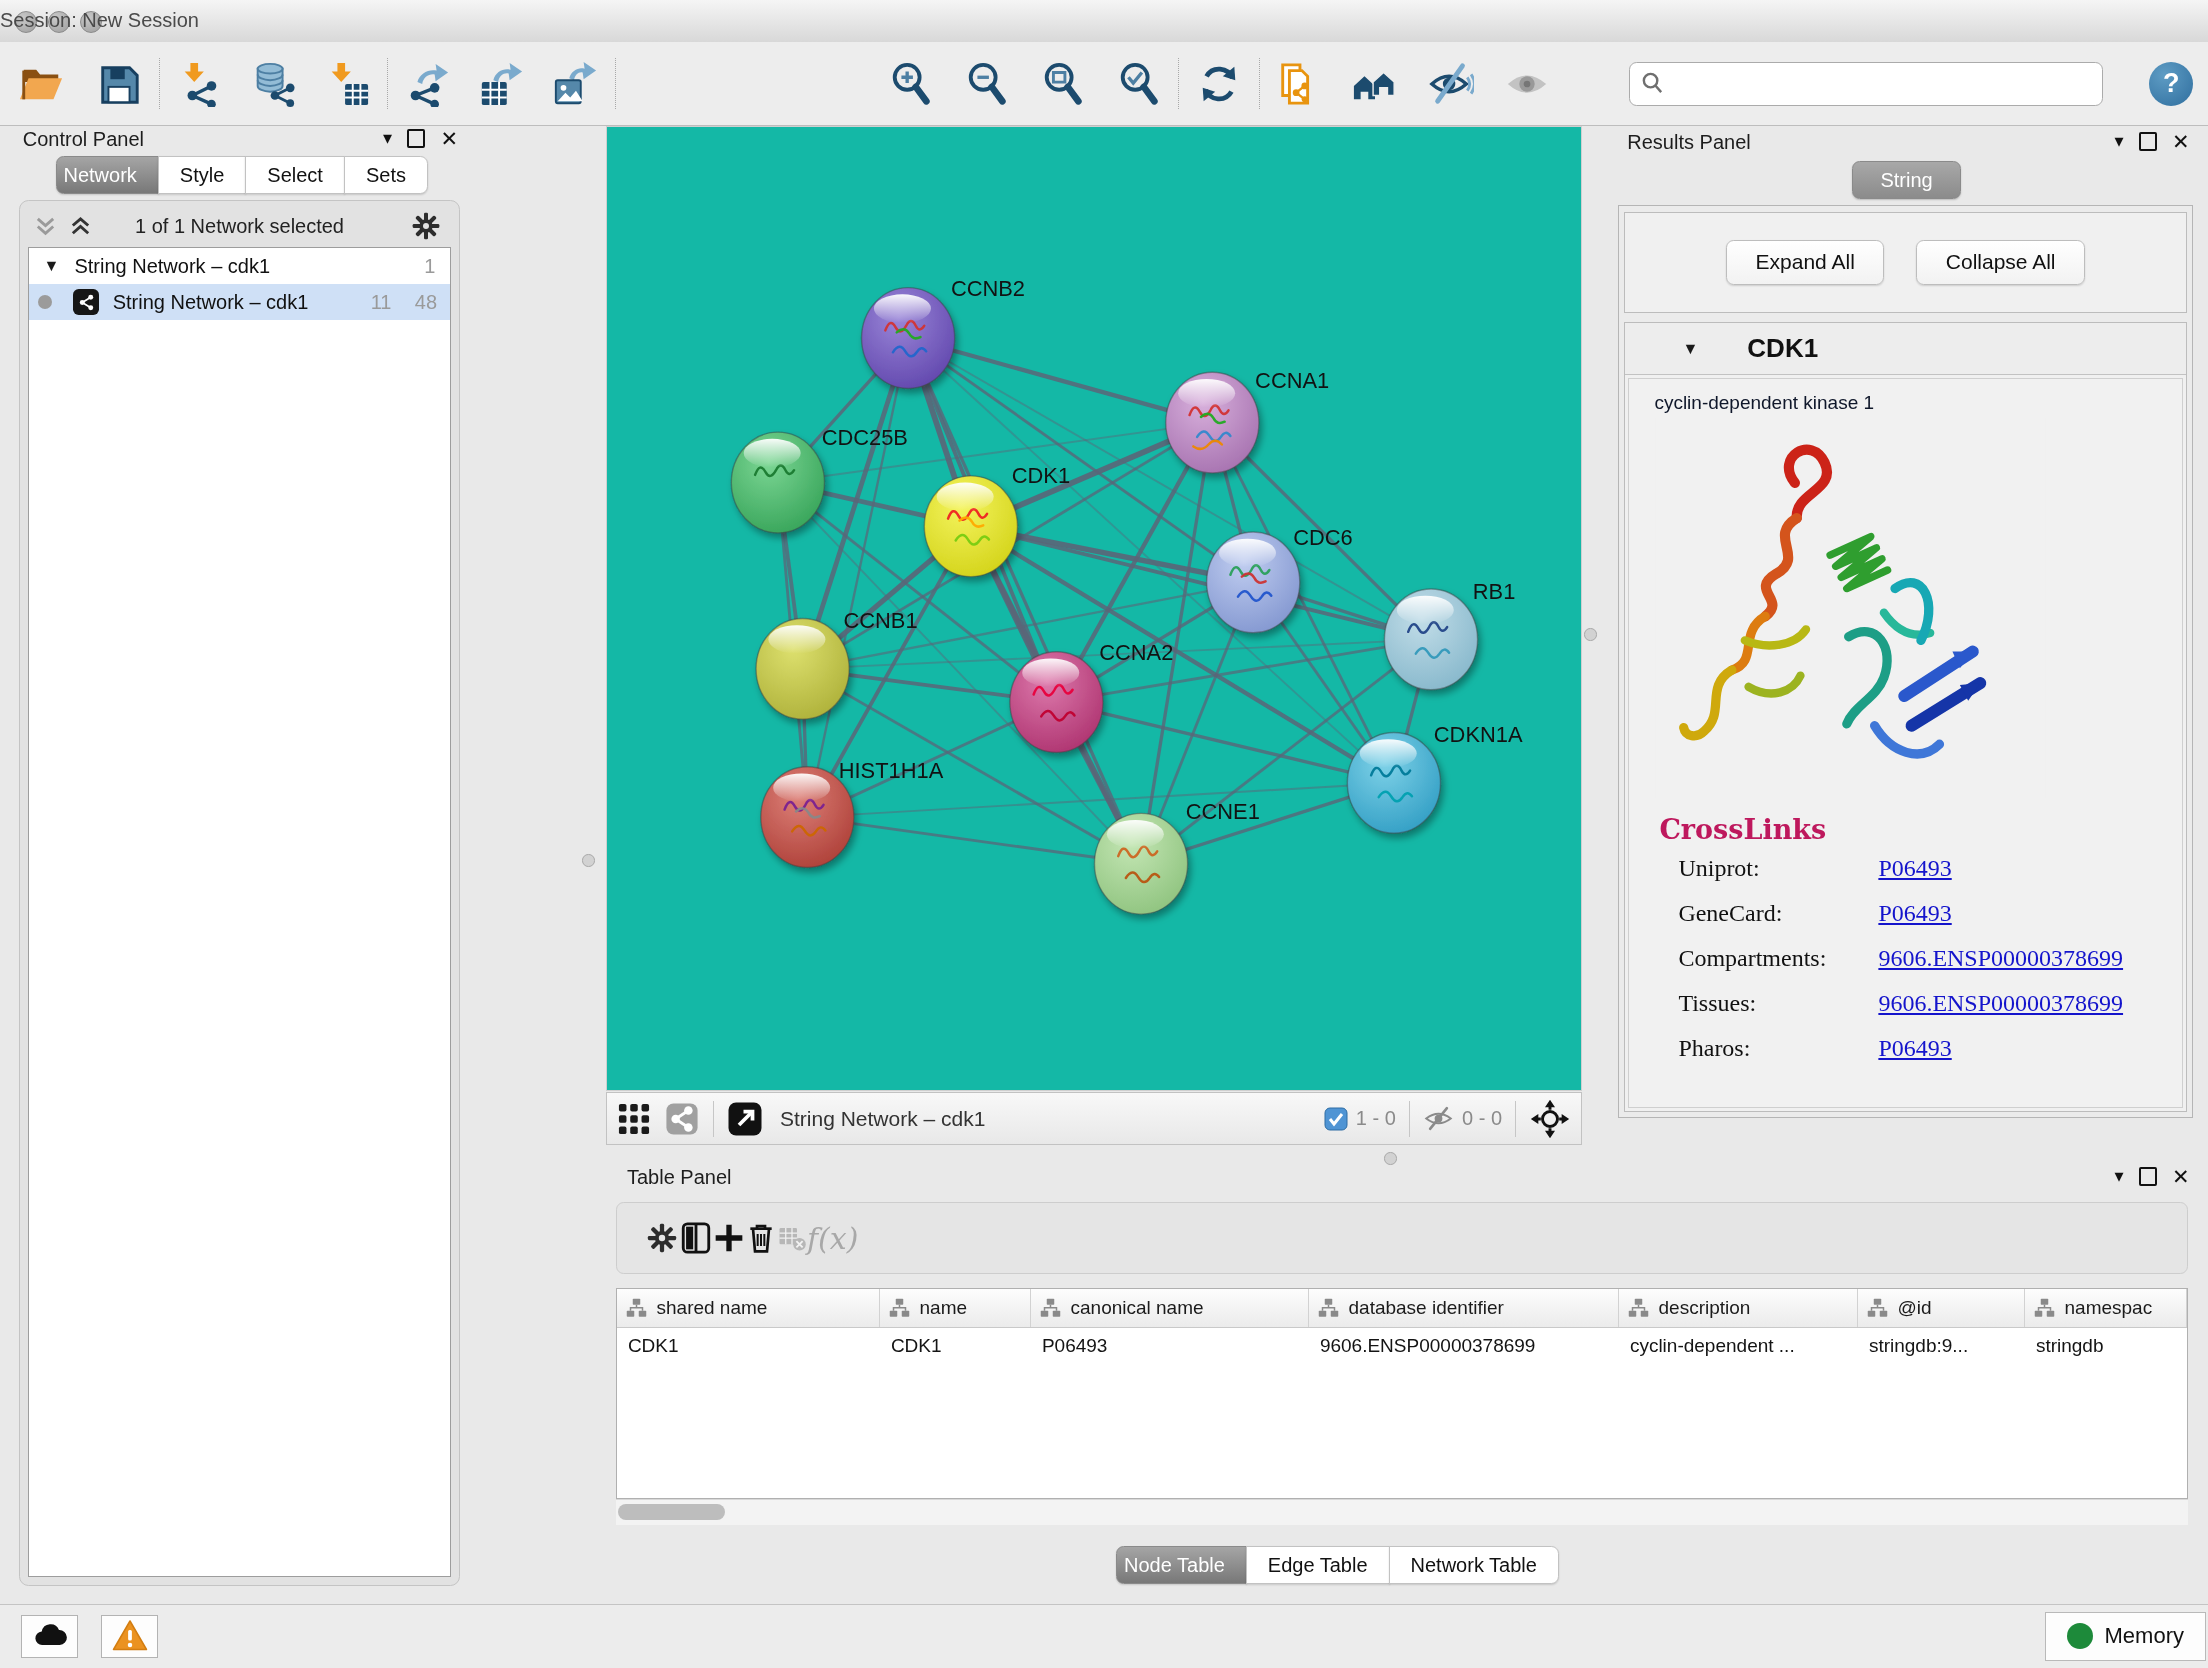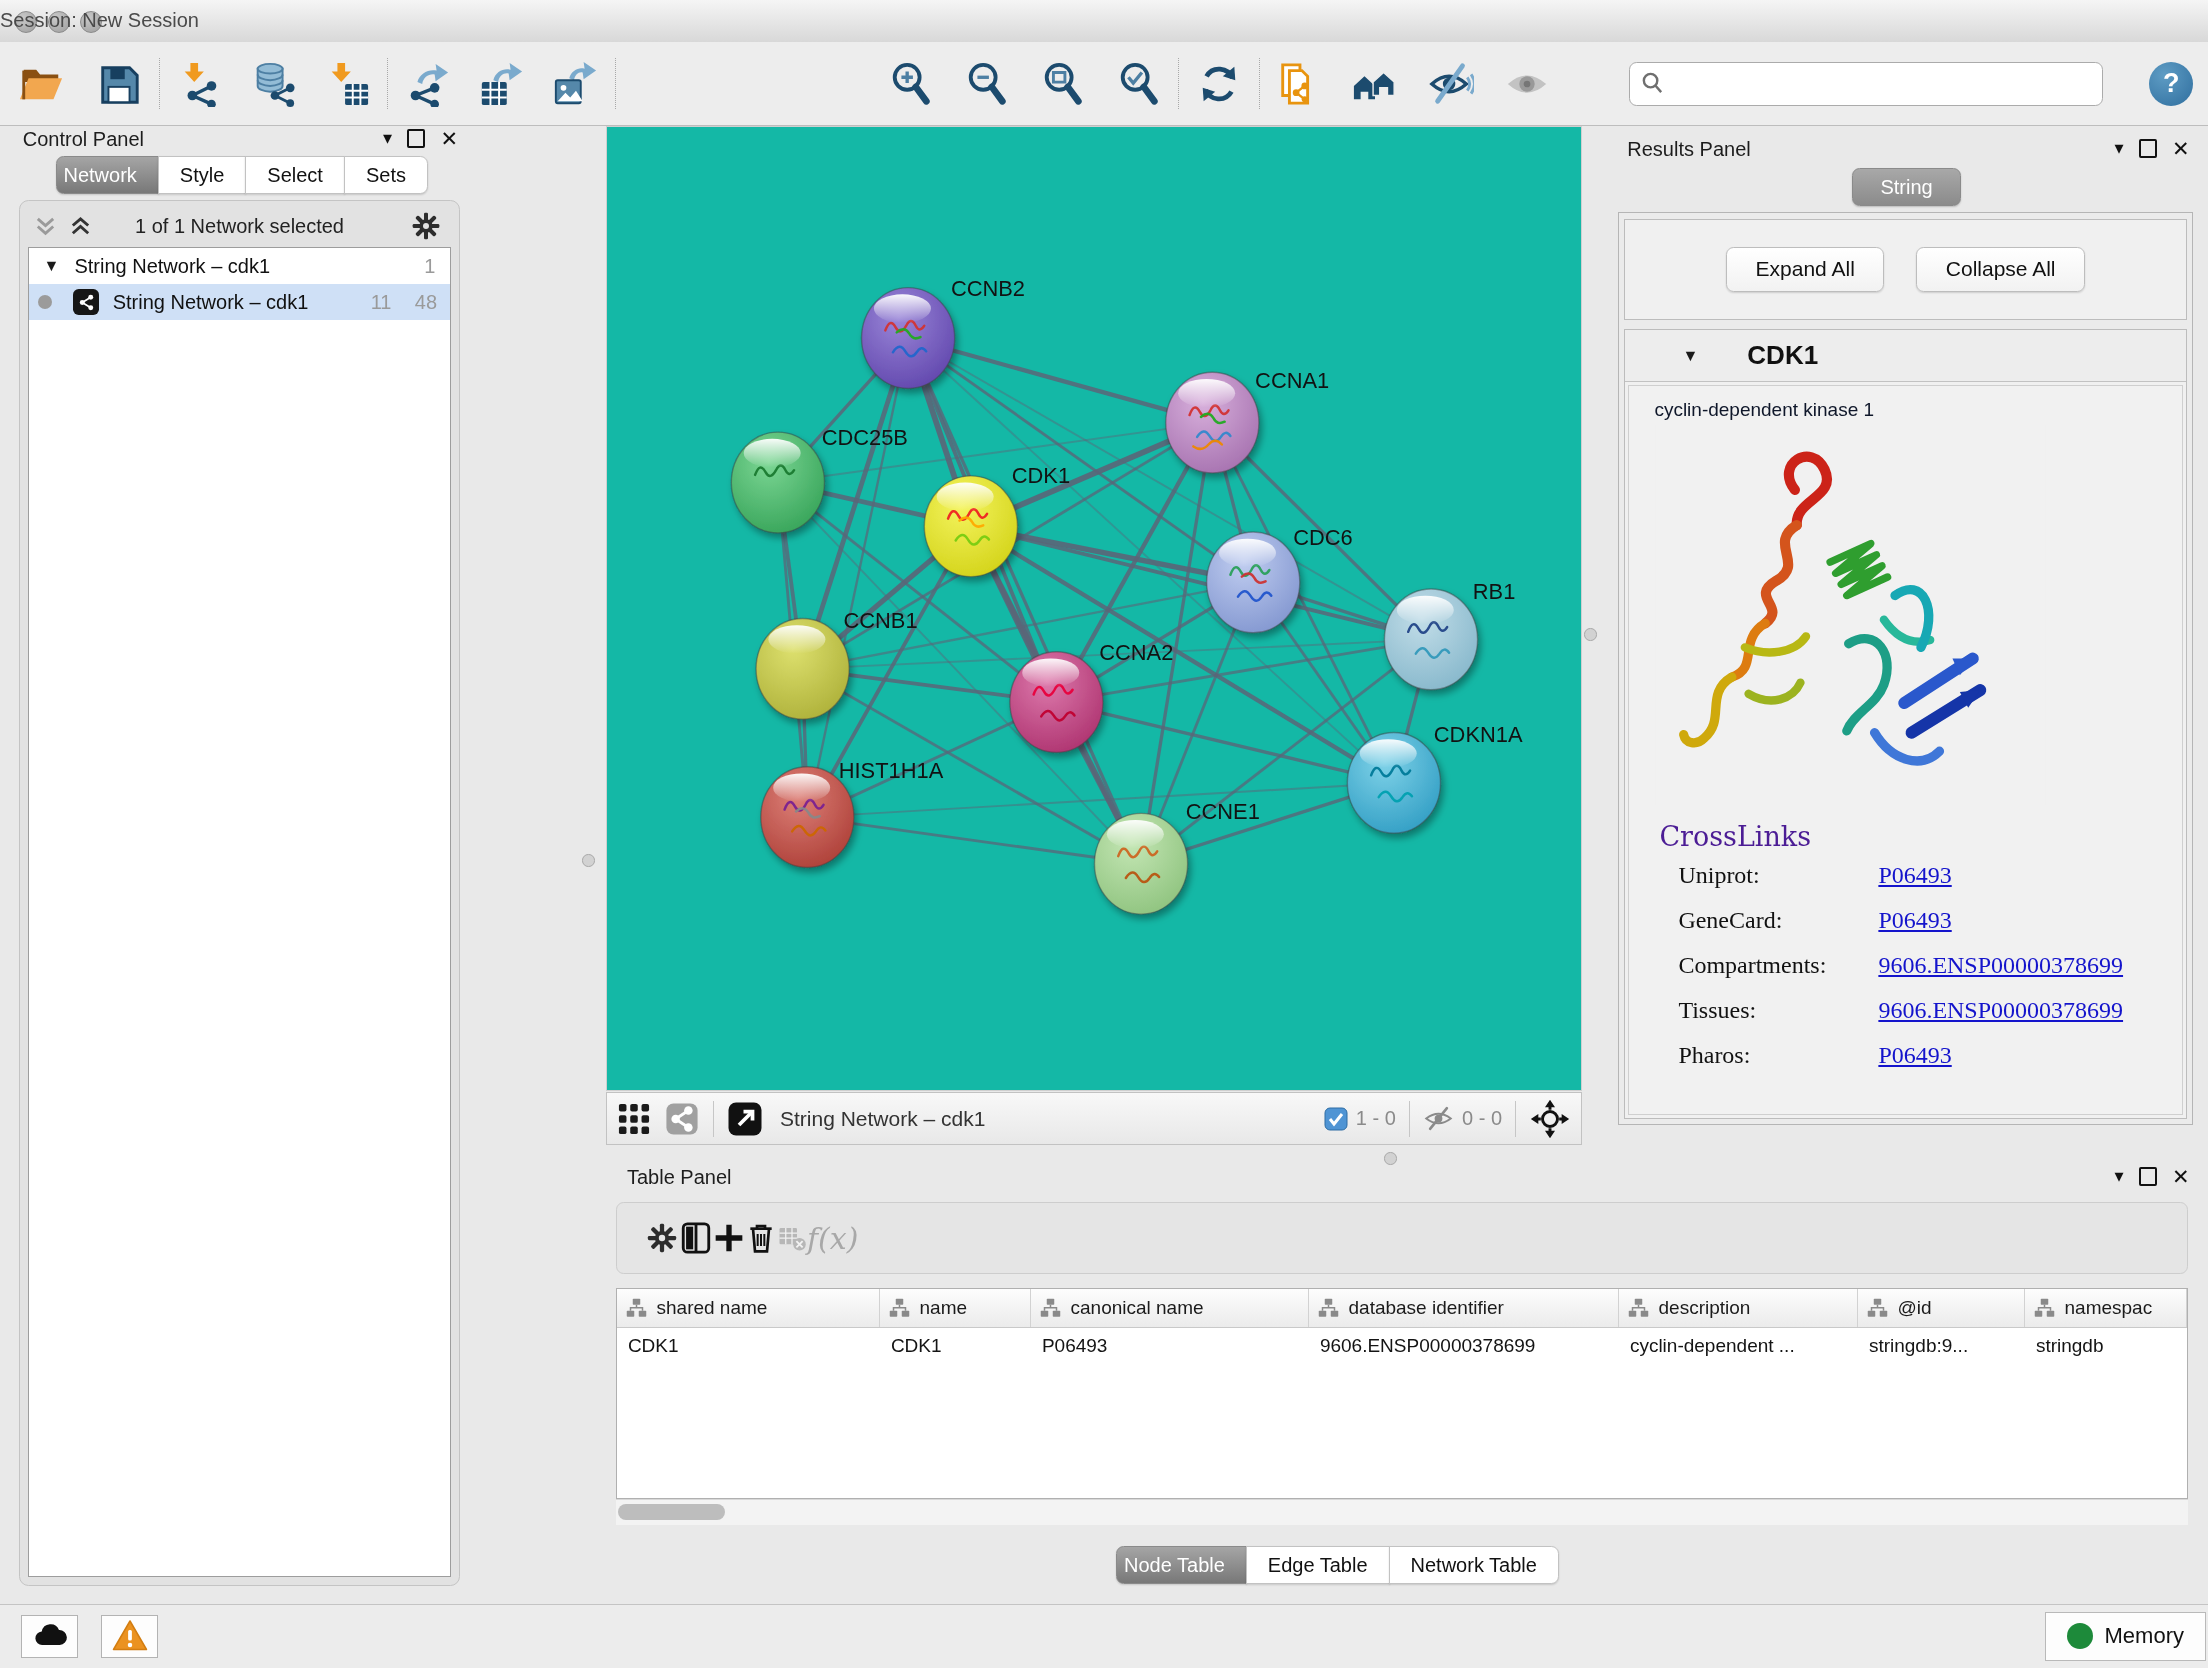--- a/index.html
+++ b/index.html
@@ -58,36 +58,36 @@
   .netfooter{position:absolute;left:606px;top:1092px;width:976px;height:53px;box-sizing:border-box;
     background:linear-gradient(#f8f8f8,#e8e8e8);border:1px solid #c2c2c2;display:flex;align-items:center;padding:0 11.4px;}
   .nfsep{width:0;height:36px;border-left:1px solid #c6c6c6;margin:0 13.3px;}
   .nfbtn{background:none;border:none;padding:0;display:flex;align-items:center;cursor:pointer;}
   .nftitle{font-size:21px;color:#333;margin-left:17px;}
   .nfcount{font-size:20px;color:#8a8a8a;margin-left:7.6px;}
   .nfright{margin-left:auto;display:flex;align-items:center;}
   
   .splitdot{position:absolute;width:10.5px;height:10.5px;border-radius:50%;background:#d2d2d2;border:1px solid #a9a9a9;}
   
-  .rpanel{position:absolute;left:1614px;top:136px;width:585px;height:993px;}
+  .rpanel{position:absolute;left:1614px;top:129px;width:585px;height:993px;}
   .rp-tab{position:absolute;left:0;right:0;top:32px;display:flex;justify-content:center;}
   .rp-tab .tab1{padding:6.7px 27px;font-size:20px;color:#fff;background:linear-gradient(#a8a8a8,#8b8b8b);
     border:1px solid #8a8a8a;border-radius:7.6px;box-shadow:0 1px 1.9px rgba(0,0,0,.2);cursor:pointer;}
   .rp-wrap{position:absolute;left:3.8px;right:5.7px;top:76px;bottom:3.8px;background:#ebebeb;border:1.9px solid #b5b5b5;padding:5.7px;box-sizing:border-box;
     display:flex;flex-direction:column;}
   .rp-btnbox{height:99px;border:1.9px solid #bcbcbc;background:#f0f0f0;display:flex;align-items:center;justify-content:center;gap:32px;margin-bottom:9.5px;}
   .rbtn{background:linear-gradient(#ffffff,#f2f2f2);border:1px solid #bdbdbd;border-radius:7.6px;padding:9.5px 28.5px;
     font-size:21px;color:#111;cursor:pointer;box-shadow:0 1px 1.9px rgba(0,0,0,.15);font-family:inherit;}
   .rp-main{flex:1;border:1.9px solid #bcbcbc;background:#f0f0f0;display:flex;flex-direction:column;overflow:hidden;}
   .rp-genehead{height:51px;border-bottom:1.9px solid #c2c2c2;display:flex;align-items:center;background:#ededed;}
   .rp-genehead .tri{margin-left:57px;}
   .genename{font-size:26px;font-weight:bold;color:#111;margin-left:49px;}
   .rp-inner{flex:1;margin:2.9px;border:1px solid #cfcfcf;background:#f1f1f1;padding:5.7px 0 0 0;}
   .rp-desc{font-size:19px;color:#0f172a;padding:7.6px 0 3.8px 25px;}
-  .xl-title{font-family:"DejaVu Serif","Liberation Serif",serif;font-weight:normal;font-size:27px;color:#4c1d95;
+  .xl-title{font-family:"DejaVu Serif","Liberation Serif",serif;font-weight:bold;font-size:27px;color:#be185d;
     margin:13.3px 0 9.5px 30px;}
   .xlrow{display:grid;grid-template-columns:200px auto;margin:0 0 18px 49px;
     font-family:Liberation Serif, serif;font-size:24px;}
   .xlrow .lab{color:#111;}
   .xlrow a{color:#1414cc;text-decoration:underline;cursor:pointer;}
   
   .tpanel{position:absolute;left:606px;top:1164px;width:1593px;height:441px;}
   .tp-toolbar{position:absolute;left:9.5px;right:11.4px;top:38px;height:72px;background:#e5e5e5;border:1px solid #cdcdcd;
     border-radius:7.6px;display:flex;align-items:center;padding-left:28.5px;box-sizing:border-box;}
   .tpbtn{background:none;border:none;padding:0;display:flex;align-items:center;cursor:pointer;}

